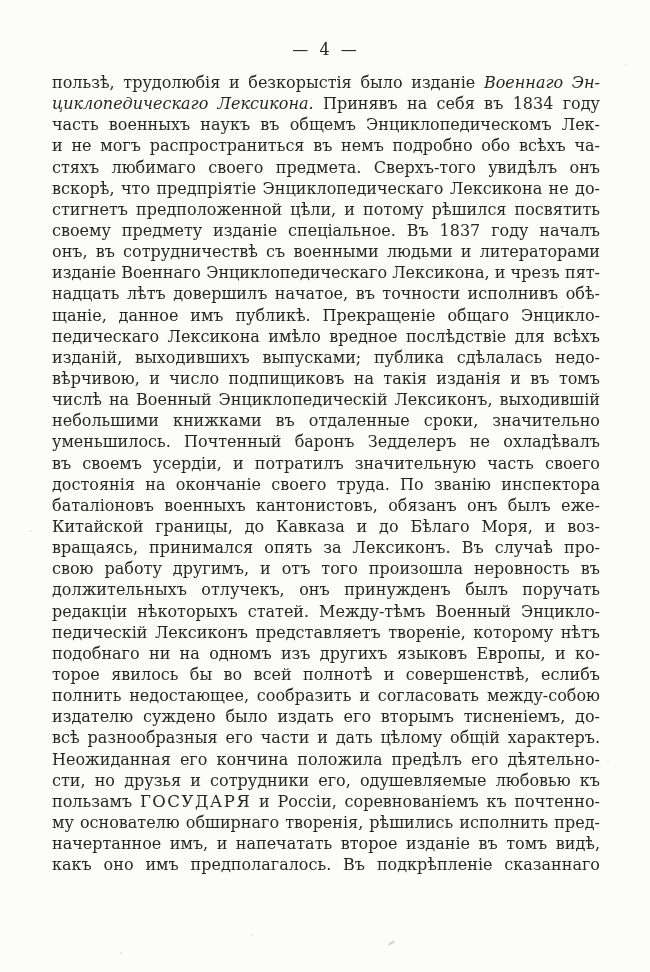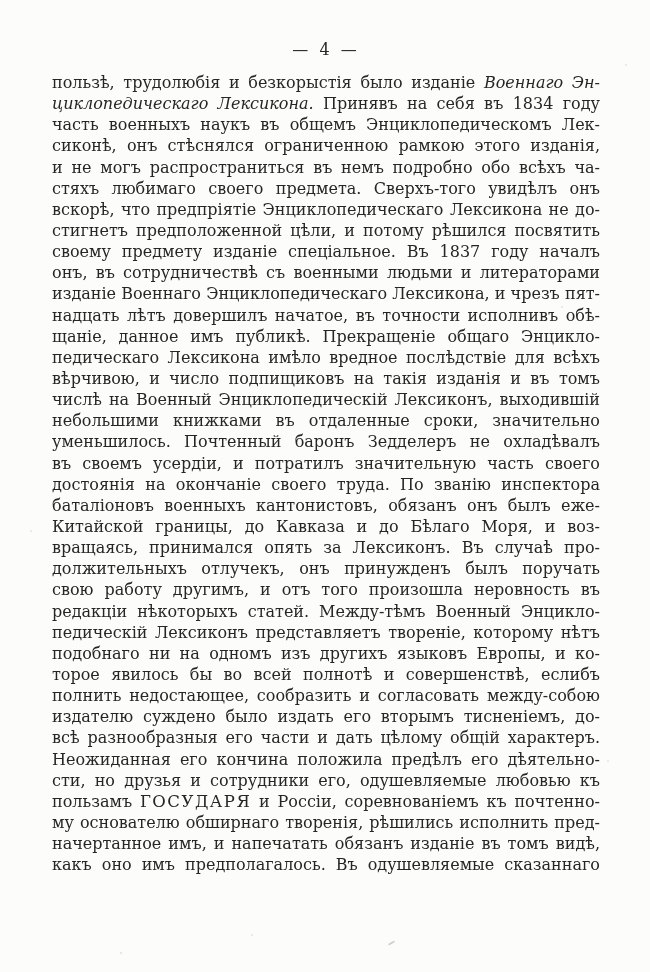--- a/index.html
+++ b/index.html
@@ -59,55 +59,55 @@
 </head>
 <body>
 
 <div class="page">
   <div class="page-header">— 4 —</div>
 
   <div class="text-block" id="text-block">
       <div class="line"><span>пользѣ, трудолюбія и безкорыстія было изданіе </span><span class="italic">Военнаго Эн-</span></div>
       <div class="line"><span class="italic">циклопедическаго Лексикона.</span><span> Принявъ на себя въ 1834 году</span></div>
       <div class="line"><span>часть военныхъ наукъ въ общемъ Энциклопедическомъ Лек-</span></div>
-      <div class="line"><span>сиконѣ, онъ стѣснялся ограниченною рамкою этого изданія,</span></div>
       <div class="line"><span>и не могъ распространиться въ немъ подробно обо всѣхъ ча-</span></div>
       <div class="line"><span>стяхъ любимаго своего предмета. Сверхъ-того увидѣлъ онъ</span></div>
       <div class="line"><span>вскорѣ, что предпріятіе Энциклопедическаго Лексикона не до-</span></div>
       <div class="line"><span>стигнетъ предположенной цѣли, и потому рѣшился посвятить</span></div>
       <div class="line"><span>своему предмету изданіе спеціальное. Въ 1837 году началъ</span></div>
       <div class="line"><span>онъ, въ сотрудничествѣ съ военными людьми и литераторами</span></div>
       <div class="line"><span>изданіе Военнаго Энциклопедическаго Лексикона, и чрезъ пят-</span></div>
       <div class="line"><span>надцать лѣтъ довершилъ начатое, въ точности исполнивъ обѣ-</span></div>
       <div class="line"><span>щаніе, данное имъ публикѣ. Прекращеніе общаго Энцикло-</span></div>
       <div class="line"><span>педическаго Лексикона имѣло вредное послѣдствіе для всѣхъ</span></div>
+      <div class="line"><span>изданій, выходившихъ выпусками; публика сдѣлалась недо-</span></div>
       <div class="line"><span>вѣрчивою, и число подпищиковъ на такія изданія и въ томъ</span></div>
       <div class="line"><span>числѣ на Военный Энциклопедическій Лексиконъ, выходившій</span></div>
       <div class="line"><span>небольшими книжками въ отдаленные сроки, значительно</span></div>
       <div class="line"><span>уменьшилось. Почтенный баронъ Зедделеръ не охладѣвалъ</span></div>
       <div class="line"><span>въ своемъ усердіи, и потратилъ значительную часть своего</span></div>
       <div class="line"><span>достоянія на окончаніе своего труда. По званію инспектора</span></div>
       <div class="line"><span>баталіоновъ военныхъ кантонистовъ, обязанъ онъ былъ еже-</span></div>
       <div class="line"><span>Китайской границы, до Кавказа и до Бѣлаго Моря, и воз-</span></div>
       <div class="line"><span>вращаясь, принимался опять за Лексиконъ. Въ случаѣ про-</span></div>
+      <div class="line"><span>свою работу другимъ, и отъ того произошла неровность въ</span></div>
       <div class="line"><span>должительныхъ отлучекъ, онъ принужденъ былъ поручать</span></div>
-      <div class="line"><span>свою работу другимъ, и отъ того произошла неровность въ</span></div>
       <div class="line"><span>редакціи нѣкоторыхъ статей. Между-тѣмъ Военный Энцикло-</span></div>
       <div class="line"><span>педическій Лексиконъ представляетъ твореніе, которому нѣтъ</span></div>
       <div class="line"><span>подобнаго ни на одномъ изъ другихъ языковъ Европы, и ко-</span></div>
       <div class="line"><span>торое явилось бы во всей полнотѣ и совершенствѣ, еслибъ</span></div>
       <div class="line"><span>полнить недостающее, сообразить и согласовать между-собою</span></div>
       <div class="line"><span>издателю суждено было издать его вторымъ тисненіемъ, до-</span></div>
       <div class="line"><span>всѣ разнообразныя его части и дать цѣлому общій характеръ.</span></div>
       <div class="line"><span>Неожиданная его кончина положила предѣлъ его дѣятельно-</span></div>
       <div class="line"><span>сти, но друзья и сотрудники его, одушевляемые любовью къ</span></div>
       <div class="line"><span>пользамъ </span><span class="caps">ГОСУДАРЯ</span><span> и Россіи, соревнованіемъ къ почтенно-</span></div>
       <div class="line"><span>му основателю обширнаго творенія, рѣшились исполнить пред-</span></div>
-      <div class="line"><span>начертанное имъ, и напечатать обязанъ изданіе въ томъ видѣ,</span></div>
-      <div class="line"><span>какъ оно имъ предполагалось. Въ одушевляемые сказаннаго</span></div>
+      <div class="line"><span>начертанное имъ, и напечатать второе изданіе въ томъ видѣ,</span></div>
+      <div class="line"><span>какъ оно имъ предполагалось. Въ подкрѣпленіе сказаннаго</span></div>
     </div>
 
   <div class="speck s1"></div>
   <div class="speck s2"></div>
   <div class="speck s3"></div>
   <div class="speck s4"></div>
   <div class="speck s5"></div>
   <div class="speck s6"></div>
   <div class="speck s7"></div>
   <div class="speck s8"></div>

